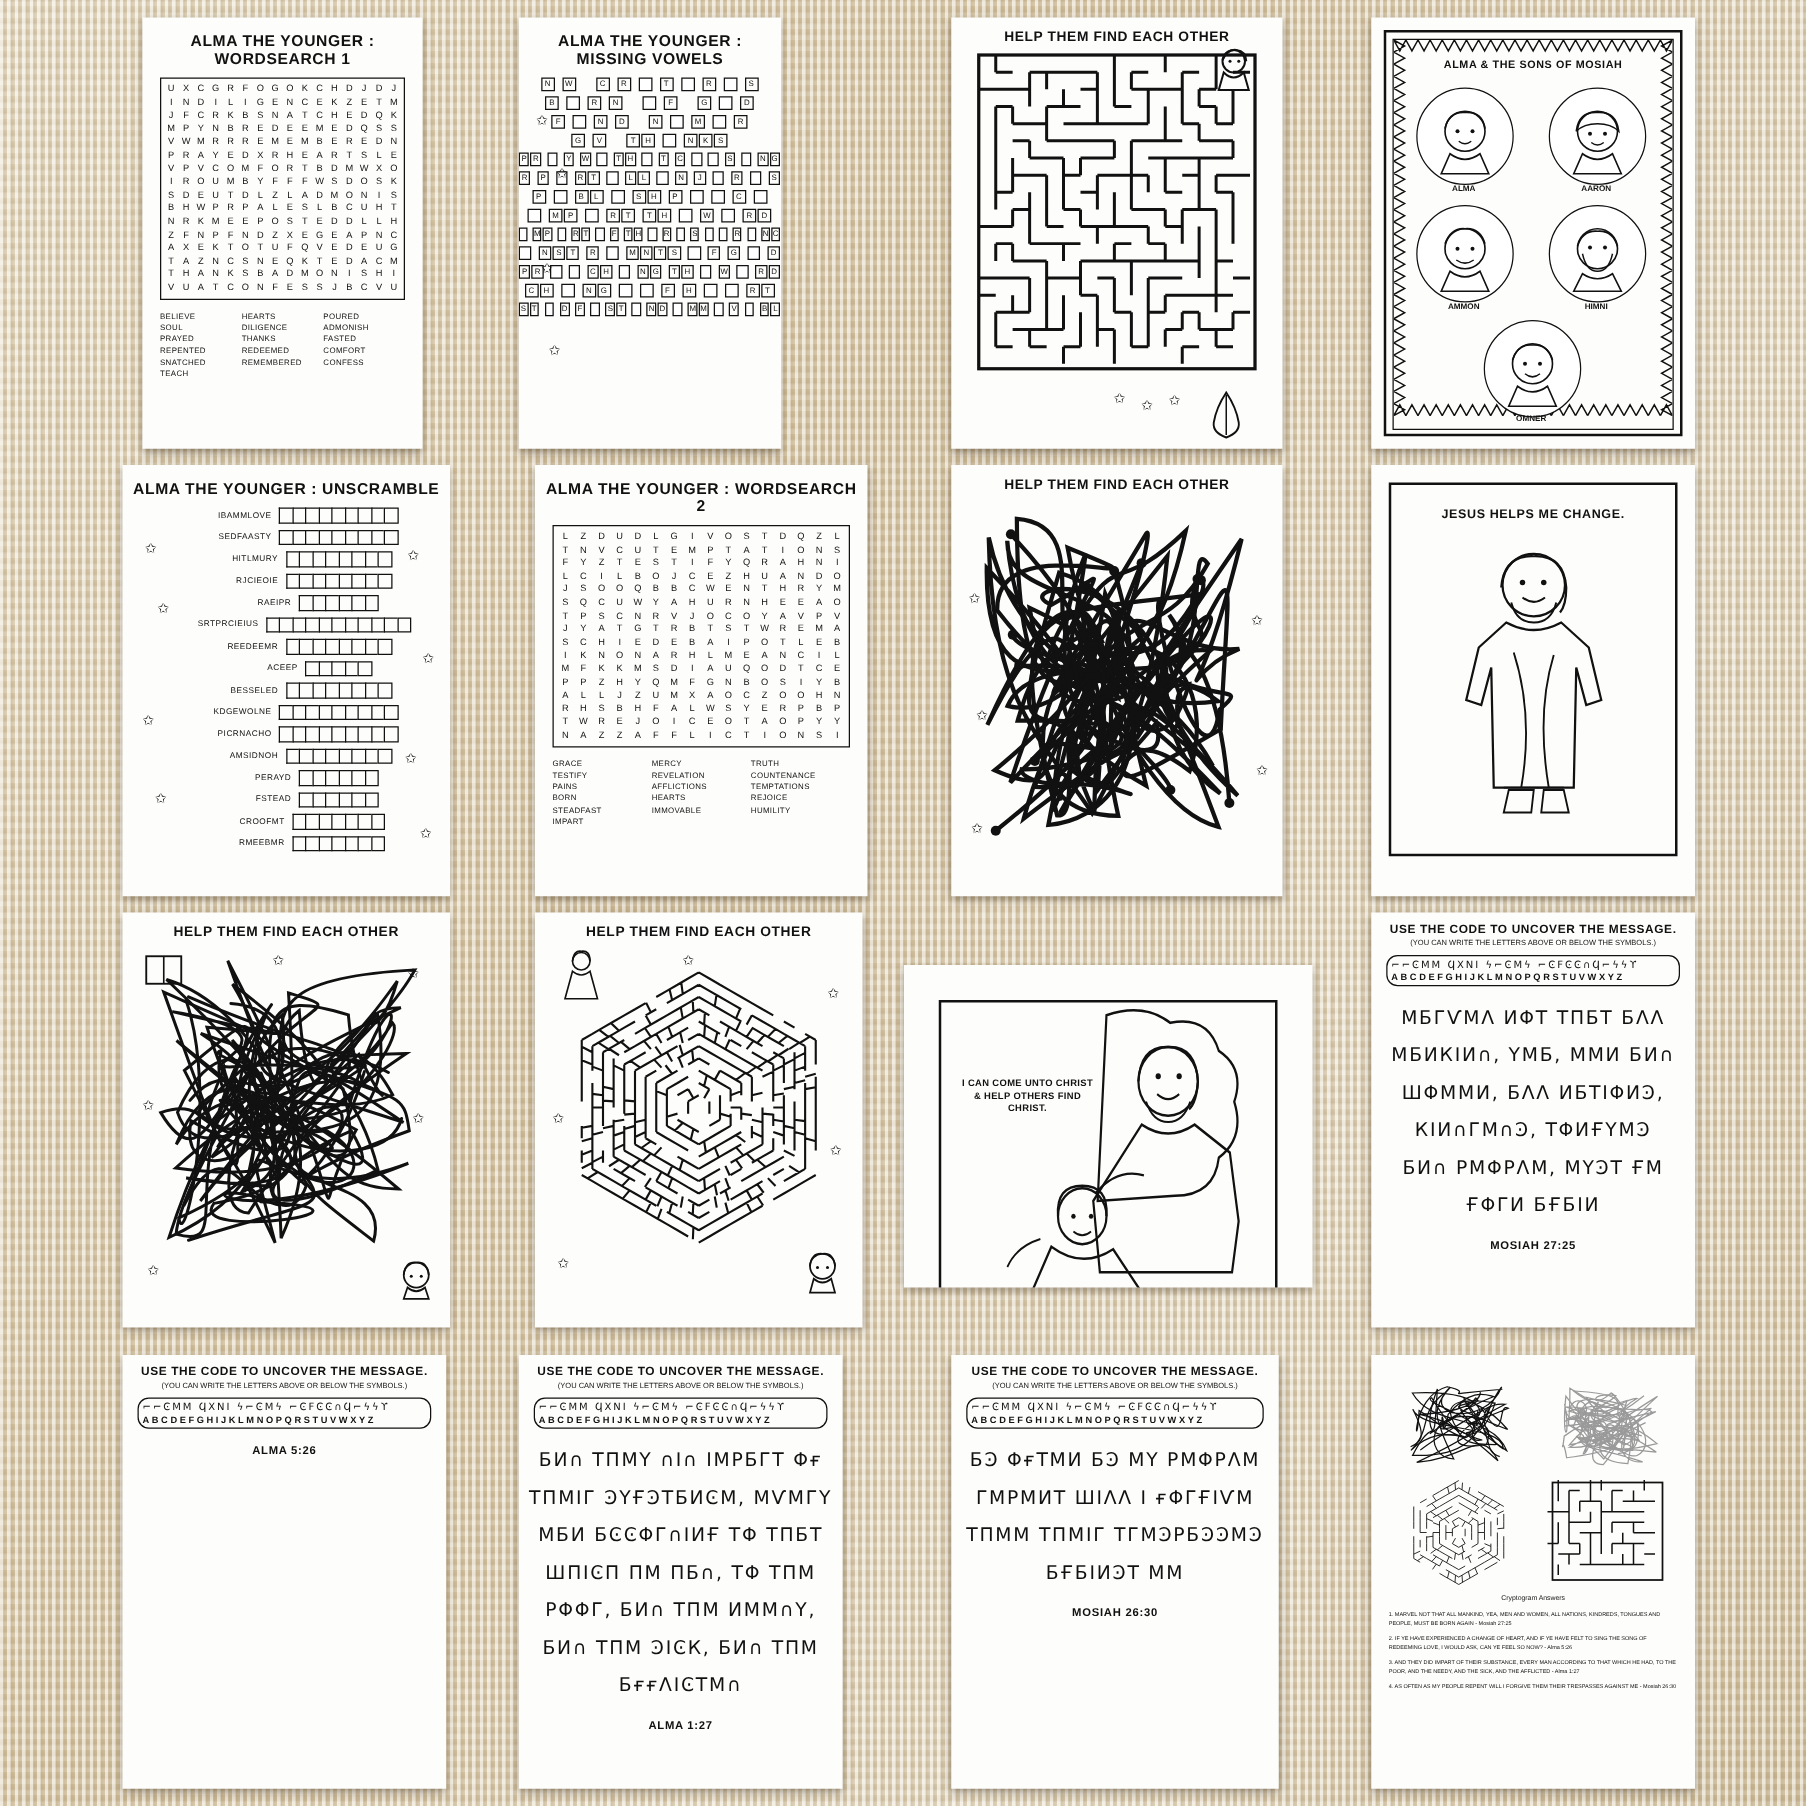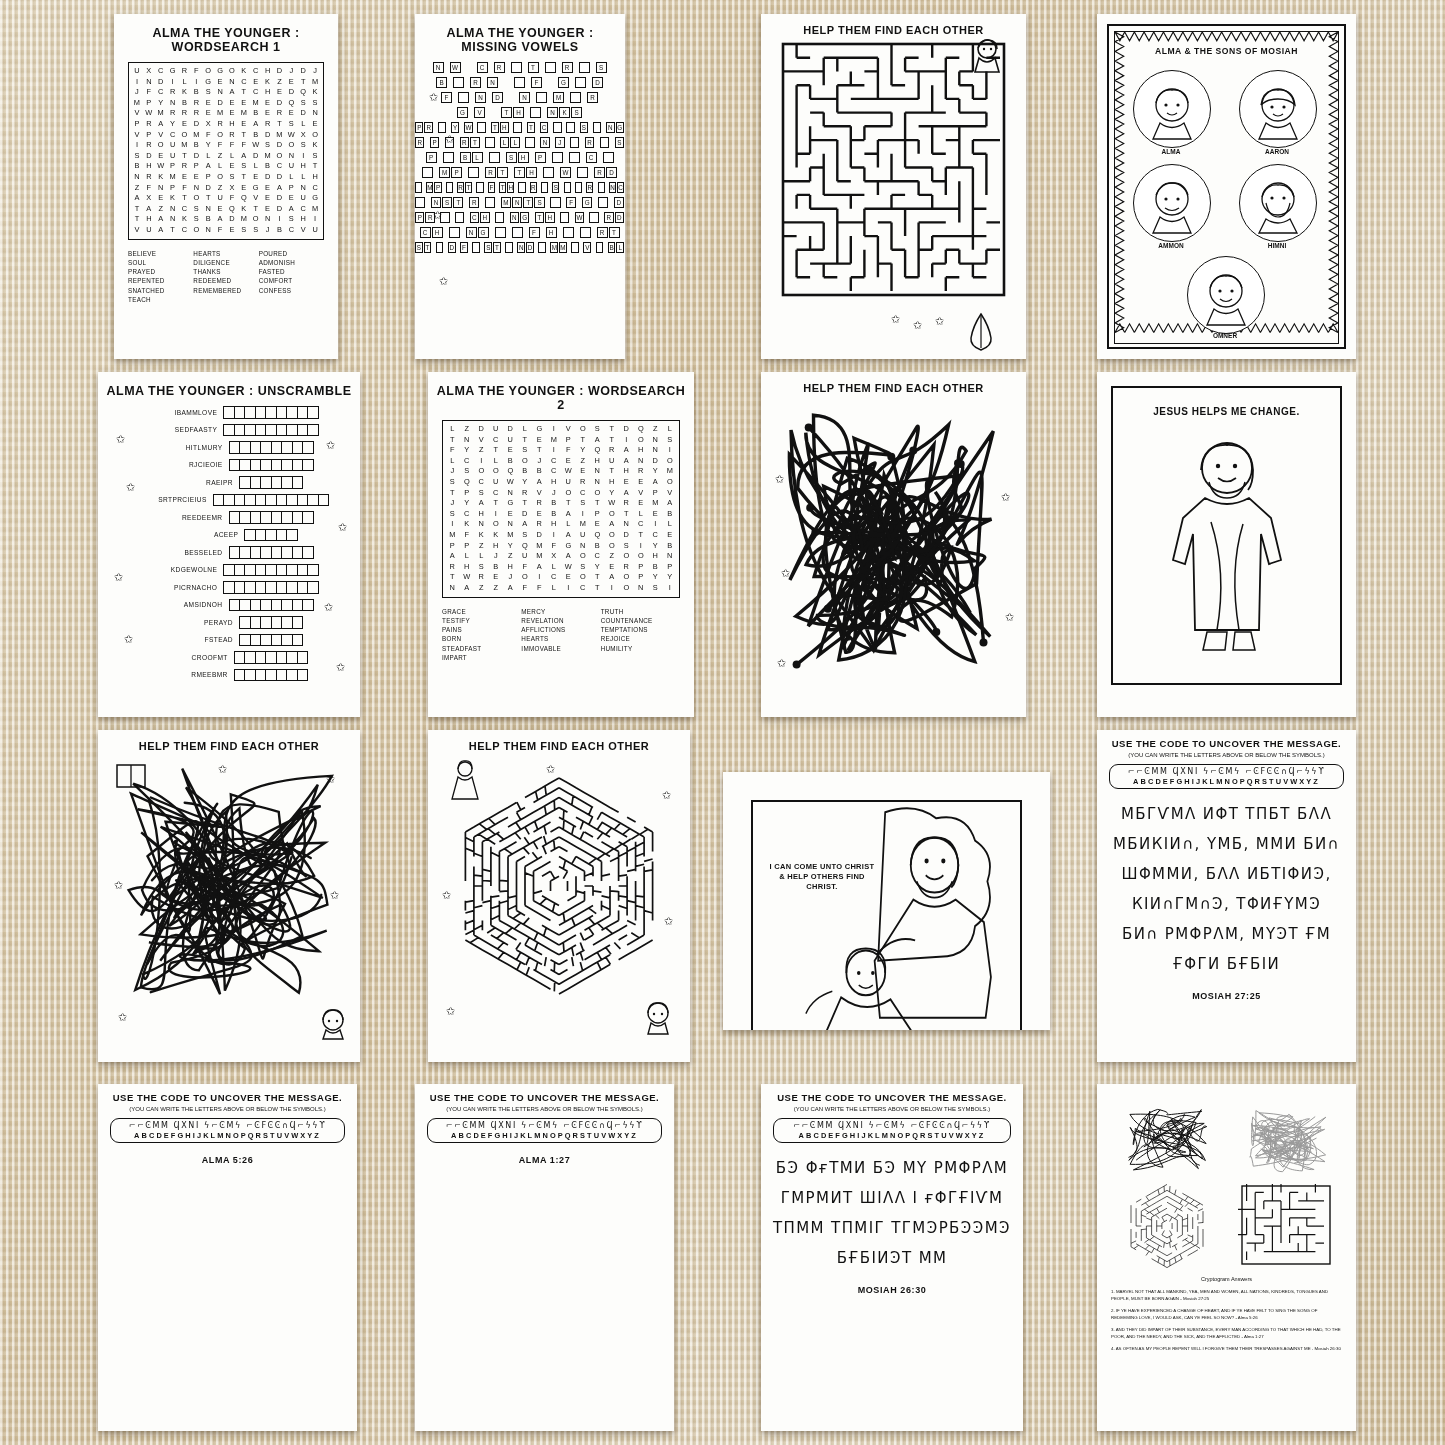--- a/index.html
+++ b/index.html
@@ -55,21 +55,21 @@
   
   .us-row{display:flex;align-items:center;margin:5px 0 5px 0;justify-content:center;}
   .us-word{width:78px;text-align:right;font-size:6.6px;letter-spacing:.4px;padding-right:6px;}
   .us-boxes{display:flex;}
   .us-boxes i{display:block;width:9.5px;height:10.5px;border:.7px solid #111;border-right:none;}
   .us-boxes i:last-child{border-right:.7px solid #111;}
   
   .art{display:block;margin:0 auto;}
   
   .cipher-key{
-    margin:2px 12px 10px;border:1px solid #111;border-radius:9px;padding:2px 3px;text-align:center;
+    margin:2px 12px 10px;border:1px solid #111;border-radius:9px;padding:2px 3px;
   }
   .cipher-key .syms{font-size:8px;letter-spacing:1.6px;line-height:10px;font-family:"DejaVu Sans", sans-serif;}
   .cipher-key .lets{font-size:7.4px;letter-spacing:2.1px;line-height:9px;font-weight:bold;}
   .cipher-line{
     text-align:center;font-size:15px;line-height:30px;letter-spacing:1.4px;
     font-family:"DejaVu Sans", sans-serif;
   }
   .cipher-ref{text-align:center;font-weight:bold;font-size:9px;margin-top:12px;letter-spacing:.6px;}
   
   .frame-outer{border:2px solid #111;margin:10px;padding:5px;height:calc(100% - 34px);position:relative;}
@@ -1500,20 +1500,29 @@
   <div class="cipher-ref">ALMA 5:26</div>
 </div>
 
 <div class="sheet" style="left:415px;top:1084px;width:259px;height:347px;">
   <div class="ttl ttl-xs">USE THE CODE TO UNCOVER THE MESSAGE.</div>
   <div class="sub-xs">(YOU CAN WRITE THE LETTERS ABOVE OR BELOW THE SYMBOLS.)</div>
   <div class="cipher-key">
     <div class="syms">⌐⌐ϾMM ϤXNI ϟ⌐ϾMϟ ⌐ϾFϾϾ∩Ϥ⌐ϟϟϒ</div>
     <div class="lets">ABCDEFGHIJKLMNOPQRSTUVWXYZ</div>
   </div>
+  <div id="cip2">
+      <div class="cipher-line">БИ∩ ТПΜҮ ∩І∩ ІМРБГТ Φғ</div>
+      <div class="cipher-line">ТПΜІГ ϿΥҒϿТБИϾΜ, ΜѴΜГҮ</div>
+      <div class="cipher-line">МБИ БϾϾΦГ∩ІИҒ ТΦ ТПБТ</div>
+      <div class="cipher-line">ШПІϾП ПΜ ПБ∩, ТΦ ТПΜ</div>
+      <div class="cipher-line">РΦΦГ, БИ∩ ТПΜ ИΜΜ∩Ү,</div>
+      <div class="cipher-line">БИ∩ ТПΜ ϿІϾК, БИ∩ ТПΜ</div>
+      <div class="cipher-line">БғғΛІϾТΜ∩</div>
+    </div>
   <div class="cipher-ref">ALMA 1:27</div>
 </div>
 
 <div class="sheet" style="left:761px;top:1084px;width:262px;height:347px;">
   <div class="ttl ttl-xs">USE THE CODE TO UNCOVER THE MESSAGE.</div>
   <div class="sub-xs">(YOU CAN WRITE THE LETTERS ABOVE OR BELOW THE SYMBOLS.)</div>
   <div class="cipher-key">
     <div class="syms">⌐⌐ϾMM ϤXNI ϟ⌐ϾMϟ ⌐ϾFϾϾ∩Ϥ⌐ϟϟϒ</div>
     <div class="lets">ABCDEFGHIJKLMNOPQRSTUVWXYZ</div>
   </div>

